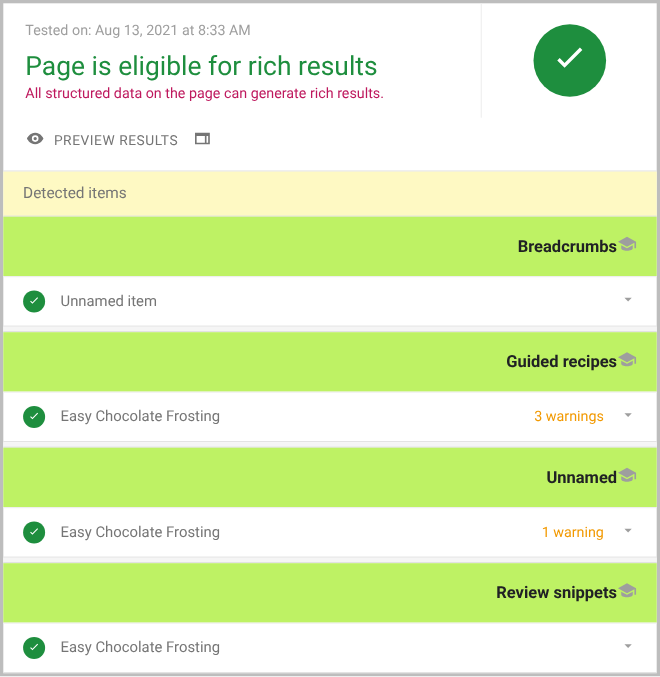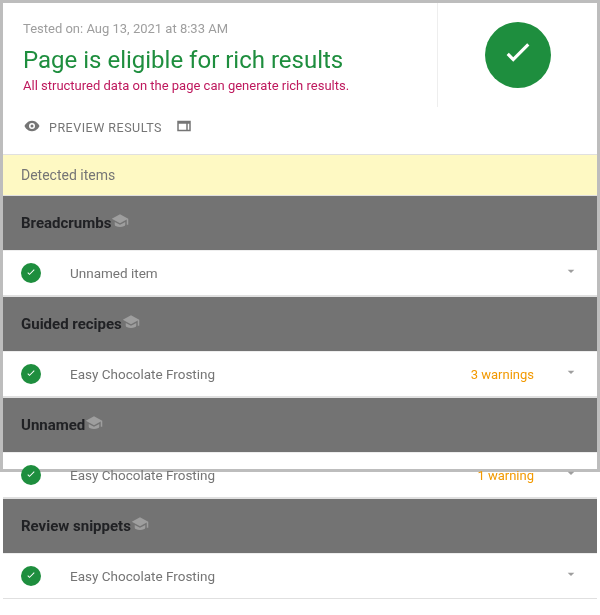--- a/index.html
+++ b/index.html
@@ -5,21 +5,21 @@
     * { box-sizing: border-box; margin: 0; padding: 0; }
     body {
       font-family: Roboto, Arial, sans-serif;
       background: #fff;
       width: 600px;
       height: 615px;
       overflow: hidden;
     }
     .frame {
       width: 600px;
-      height: 472px;
+      height: 615px;
       border: 3px solid #bdbdbd;
       background: #fff;
       display: flex;
       flex-direction: column;
     }
     .header {
       display: flex;
       padding: 0;
     }
     .header-left {
@@ -79,38 +79,38 @@
       font-size: 14px;
       padding: 12px 18px;
       border-bottom: 1px solid #e0e0e0;
     }
     .category {
       border-bottom: 1px solid #e0e0e0;
     }
     .cat-header {
       display: flex;
       align-items: center;
-      justify-content: flex-start;
+      justify-content: flex-end;
       padding: 16px 18px;
-      background: #737373;
+      background: #bef264;
       cursor: pointer;
     }
     .cat-title {
       font-size: 15px;
       font-weight: 700;
       color: #202124;
     }
     .cat-icon { color: #9e9e9e; }
     .item-row {
       display: flex;
       align-items: center;
       padding: 12px 18px;
       border-top: 1px solid #eee;
       cursor: pointer;
-      gap: 29px;
+      gap: 14px;
     }
     .status-dot {
       width: 20px;
       height: 20px;
       border-radius: 50%;
       background: #1e8e3e;
       display: flex;
       align-items: center;
       justify-content: center;
       flex-shrink: 0;

